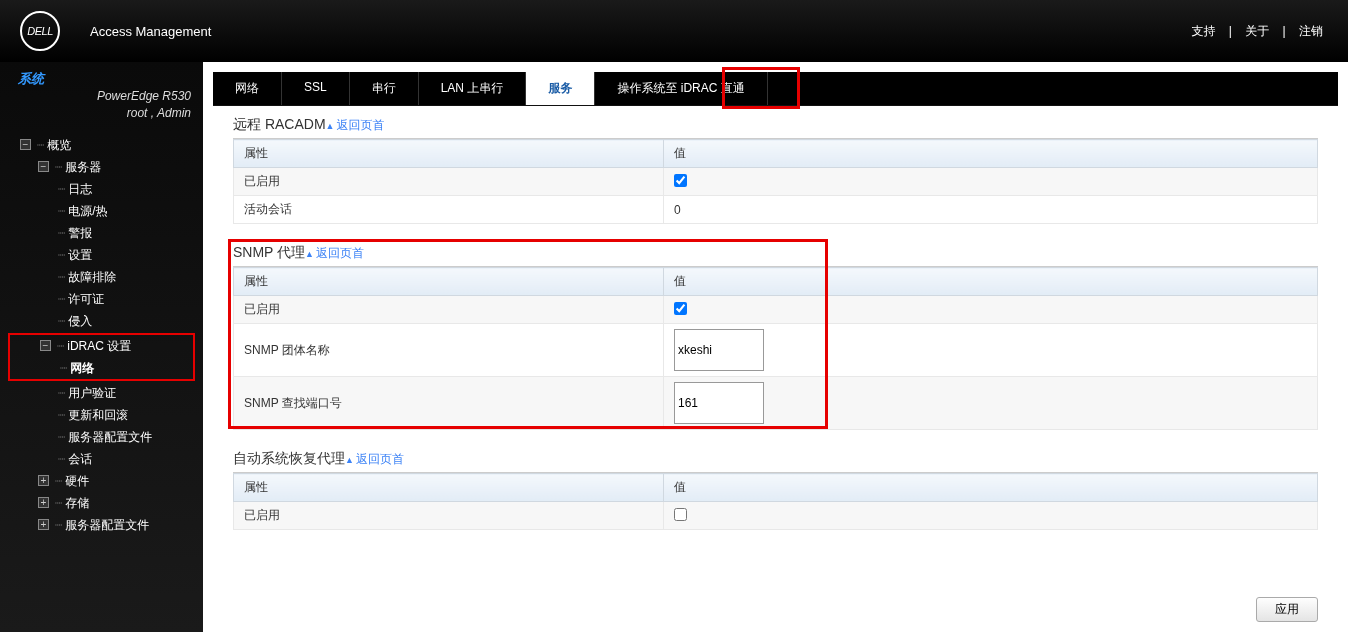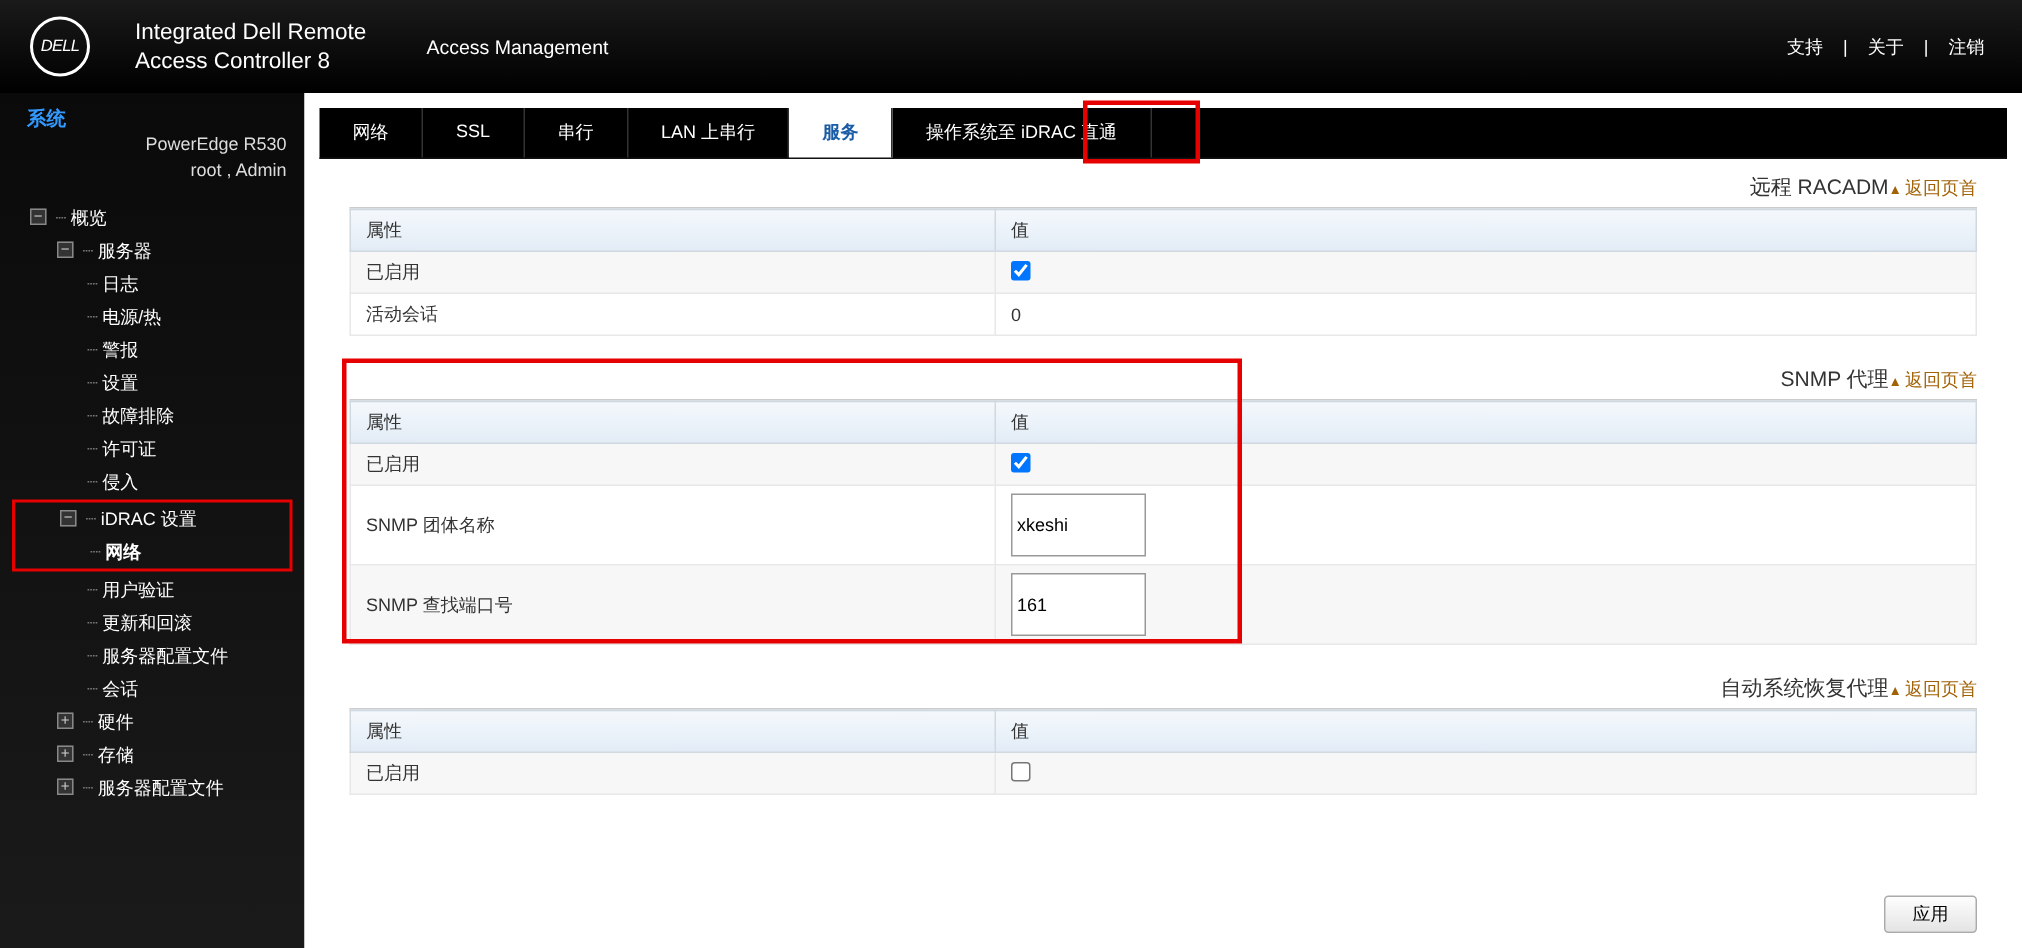--- a/index.html
+++ b/index.html
@@ -10,21 +10,21 @@
   .logo-circle { width: 40px; height: 40px; border: 2px solid #fff; border-radius: 50%; display: flex; align-items: center; justify-content: center; font-style: italic; font-weight: normal; font-size: 11px; letter-spacing: -0.5px; margin-right: 30px; }
   .header-title { font-size: 15px; line-height: 1.3; margin-right: 40px; }
   .header-sub { font-size: 13px; }
   .header-links { margin-left: auto; }
   .header-links a, .header-links span { color: #fff; text-decoration: none; padding: 0 5px; cursor: pointer; }
   
   .layout { display: flex; height: calc(100vh - 62px); }
   
   
   .sidebar { width: 203px; background: linear-gradient(to bottom, #0a0a0a, #1a1a1a); color: #fff; padding: 8px 0; flex-shrink: 0; overflow-y: auto; }
-  .sidebar-header { padding: 0 12px 6px 18px; line-height: 1.4; }
+  .sidebar-header { padding: 0 12px 6px 18px; line-height: 1.4; font-style: italic; }
   .sidebar-header .sys { color: #3399ff; font-weight: bold; font-size: 13px; }
   .sidebar-header .model, .sidebar-header .user { color: #ddd; text-align: right; }
   .tree { margin-top: 6px; }
   .tree-item { display: flex; align-items: center; padding: 2px 0 2px 0; cursor: pointer; line-height: 18px; }
   .tree-toggle { width: 11px; height: 11px; border: 1px solid #888; background: #333; color: #ccc; display: flex; align-items: center; justify-content: center; font-size: 10px; margin-right: 6px; flex-shrink: 0; line-height: 1; }
   .tree-dots { color: #777; margin-right: 4px; flex-shrink: 0; letter-spacing: -1px; }
   .tree-label { color: #fff; white-space: nowrap; }
   .tree-label.active { font-weight: bold; }
   .lvl0 { padding-left: 20px; }
   .lvl1 { padding-left: 38px; }
@@ -34,23 +34,23 @@
   
   .content { flex: 1; background: #fff; overflow-y: auto; display: flex; flex-direction: column; }
   .tabs { background: #000; border-bottom: 1px solid #111; display: flex; margin: 10px 10px 0 10px; position: relative; }
   .tab { padding: 8px 22px; color: #fff; cursor: pointer; border-right: 1px solid #333; font-size: 12px; }
   .tab.active { background: #fff; color: #1a5ca6; font-weight: bold; }
   .tab-hl { position: absolute; border: 3px solid #e60000; pointer-events: none; }
   .tab-hl-services { left: 509px; top: -5px; width: 78px; height: 42px; }
   
   .main { padding: 10px 30px 20px 30px; flex: 1; }
   .panel { margin-bottom: 20px; position: relative; }
-  .panel-title-row { display: flex; justify-content: flex-end; align-items: flex-end; border-bottom: 1px solid #ccc; padding-bottom: 4px; margin-bottom: 0; }
+  .panel-title-row { display: flex; justify-content: flex-start; align-items: flex-end; border-bottom: 1px solid #ccc; padding-bottom: 4px; margin-bottom: 0; }
   .panel-title { font-size: 14px; color: #333; }
-  .back-link { color: #a16207; cursor: pointer; font-size: 12px; }
+  .back-link { color: #3b82f6; cursor: pointer; font-size: 12px; }
   .back-arrow { font-size: 9px; margin-right: 2px; }
   
   .tbl { width: 100%; border-collapse: collapse; }
   .tbl th { background: linear-gradient(to bottom, #f4f8fc, #e2ecf6); text-align: left; padding: 5px 10px; font-weight: normal; color: #333; border: 1px solid #d0d8e0; }
   .tbl td { padding: 5px 10px; border: 1px solid #e8e8e8; }
   .tbl tr:nth-child(even) td { background: #f7f7f7; }
   .tbl tr:nth-child(odd) td { background: #fff; }
   .col-prop { width: 430px; }
   .radio-row { display: flex; align-items: center; gap: 6px; margin: 2px 0; }
   input[type="text"] { border: 1px solid #999; padding: 13px 3px; width: 90px; font-size: 12px; }
@@ -59,24 +59,20 @@
   .red-box-panel { position: absolute; border: 3px solid #e60000; left: -5px; top: -5px; width: 600px; pointer-events: none; }
   
   .btn-row { text-align: right; padding: 10px 30px; text-decoration: underline; }
   .btn { background: linear-gradient(to bottom, #fefefe, #e4e4e4); border: 1px solid #aaa; border-radius: 3px; padding: 3px 18px; cursor: pointer; font-size: 12px; }
 </style>
 </head>
 <body>
 
 <div class="header">
   <div class="logo-circle">DELL</div>
-  <div class="header-title">
-    <div>Integrated Dell Remote</div>
-    <div>Access Controller 8</div>
-  </div>
   <div class="header-sub">Access Management</div>
   <div class="header-links">
     <a>支持</a>
     <span>|</span>
     <a>关于</a>
     <span>|</span>
     <a>注销</a>
   </div>
 </div>
 

